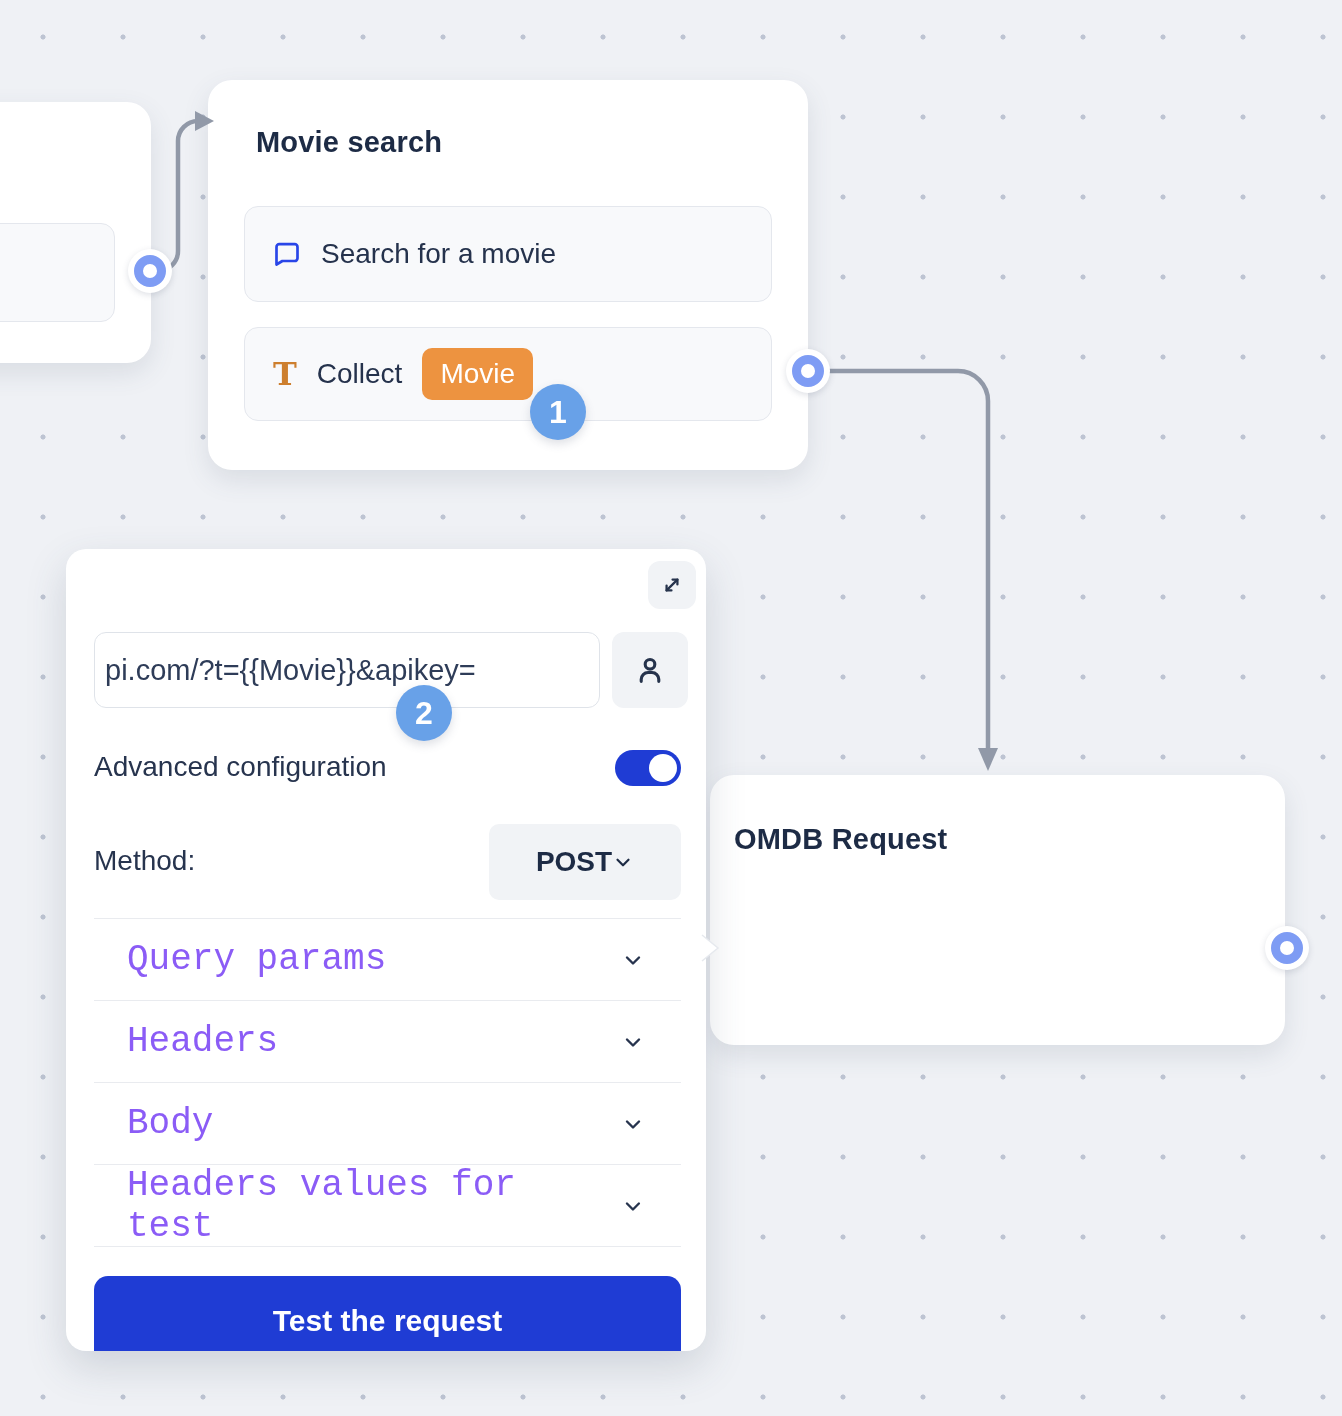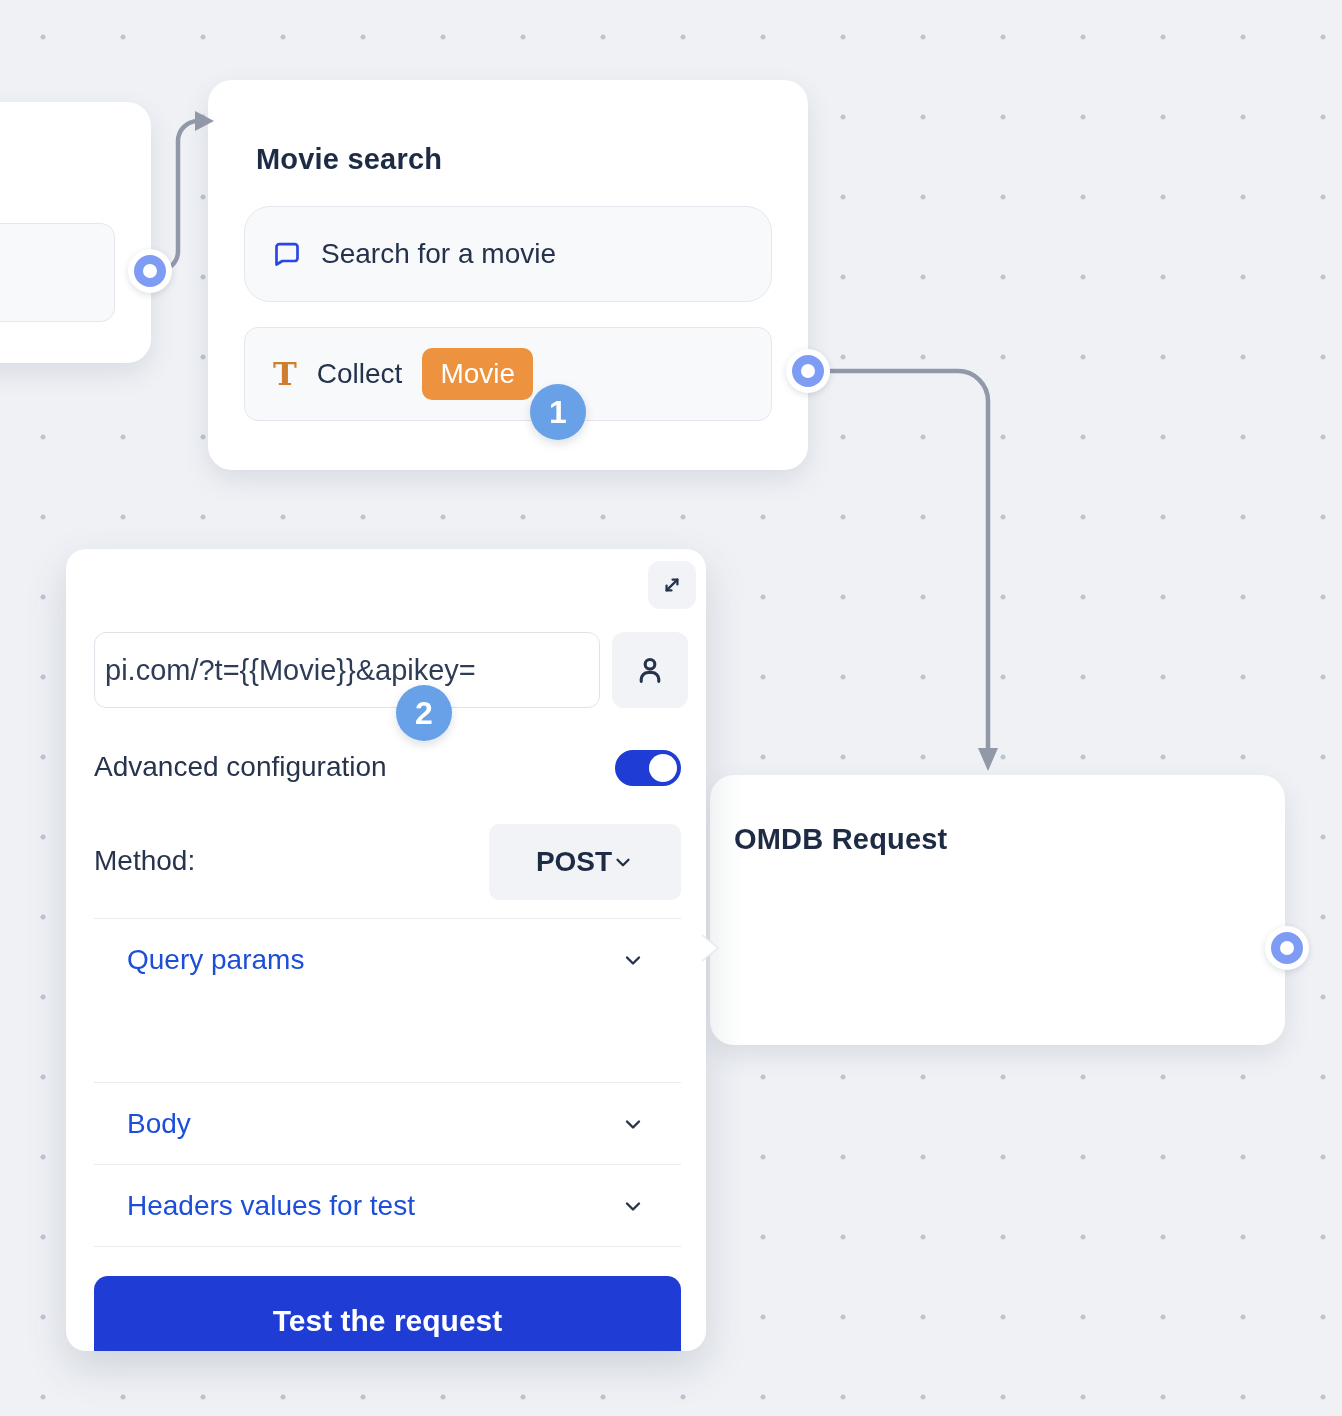--- a/index.html
+++ b/index.html
@@ -79,21 +79,21 @@
   }
   .toggle .knob { position:absolute; right:4px; top:4px; width:28px; height:28px; border-radius:50%; background:#ffffff; }
   .method-select {
     position:absolute; left:423px; top:275px; width:192px; height:76px;
     background:#f1f3f6; border-radius:10px; display:flex; align-items:center; justify-content:center;
     font-size:28px; font-weight:600; color:#1d2b45;
   }
   .section-row {
     position:absolute; left:28px; width:587px; height:82px; border-top:1.5px solid #e9ebef;
     display:flex; align-items:center; justify-content:space-between; padding:0 36px 0 33px;
-    font-size:28px; color:#1d4ed8;
+    font-size:36px; color:#8b5cf6;font-family:Liberation Mono, monospace;
   }
   .bottom-divider { position:absolute; left:28px; width:587px; border-top:1.5px solid #e9ebef; }
   .test-btn {
     position:absolute; left:28px; top:727px; width:587px; height:92px;
     background:#1f3cd4; border:none; border-radius:14px; color:#ffffff;
     font-family:"Liberation Sans","DejaVu Sans",sans-serif;
     font-size:30px; font-weight:700; display:flex; align-items:flex-start;
     justify-content:center; padding-top:28px; cursor:pointer;
   }
 </style>
@@ -111,23 +111,23 @@
       <path d="M 816 371 L 958 371 A 30 30 0 0 1 988 401 L 988 750"></path>
       <polygon points="978,748 998,748 988,771"></polygon>
     </g>
   </svg>
 
   <div class="node" style="left:-84px; top:102px; width:235px; height:261px;">
     <div class="node-item" style="left:44px; top:121px; width:155px; height:99px;"></div>
   </div>
 
   <div class="node" style="left:208px; top:80px; width:600px; height:390px;">
-    <div class="node-title" style="left:48px; top:63px;">Movie search</div>
-
-    <div class="node-item" style="left:36px; top:126px; width:528px; height:96px;border-radius:26px;">
+    <div class="node-title" style="left:48px; top:46px;">Movie search</div>
+
+    <div class="node-item" style="left:36px; top:126px; width:528px; height:96px;">
       <svg class="icon24" viewBox="0 0 24 24">
         <path d="M3 21 V6 a2.4 2.4 0 0 1 2.4-2.4 h13.2 A2.4 2.4 0 0 1 21 6 v9.6 a2.4 2.4 0 0 1 -2.4 2.4 H8 z" fill="none" stroke="#2946e8" stroke-width="2.3" stroke-linejoin="round"></path>
       </svg>
       <span>Search for a movie</span>
     </div>
 
     <div class="node-item" style="left:36px; top:247px; width:528px; height:94px;">
       <span class="t-icon">T</span>
       <span>Collect</span>
       <span class="var-badge">Movie</span>
@@ -191,20 +191,26 @@
         <polyline points="6,9.5 12,15.5 18,9.5" fill="none" stroke="#1d2b45" stroke-width="2.4" stroke-linecap="round" stroke-linejoin="round"></polyline>
       </svg>
     </div>
 
     <div class="section-row" style="top:369px;">
       <span>Query params</span>
       <svg width="24" height="24" viewBox="0 0 24 24">
         <polyline points="6,9.5 12,15.5 18,9.5" fill="none" stroke="#27344e" stroke-width="2.4" stroke-linecap="round" stroke-linejoin="round"></polyline>
       </svg>
     </div>
+    <div class="section-row" style="top:451px;">
+      <span>Headers</span>
+      <svg width="24" height="24" viewBox="0 0 24 24">
+        <polyline points="6,9.5 12,15.5 18,9.5" fill="none" stroke="#27344e" stroke-width="2.4" stroke-linecap="round" stroke-linejoin="round"></polyline>
+      </svg>
+    </div>
     <div class="section-row" style="top:533px;">
       <span>Body</span>
       <svg width="24" height="24" viewBox="0 0 24 24">
         <polyline points="6,9.5 12,15.5 18,9.5" fill="none" stroke="#27344e" stroke-width="2.4" stroke-linecap="round" stroke-linejoin="round"></polyline>
       </svg>
     </div>
     <div class="section-row" style="top:615px;">
       <span>Headers values for test</span>
       <svg width="24" height="24" viewBox="0 0 24 24">
         <polyline points="6,9.5 12,15.5 18,9.5" fill="none" stroke="#27344e" stroke-width="2.4" stroke-linecap="round" stroke-linejoin="round"></polyline>

